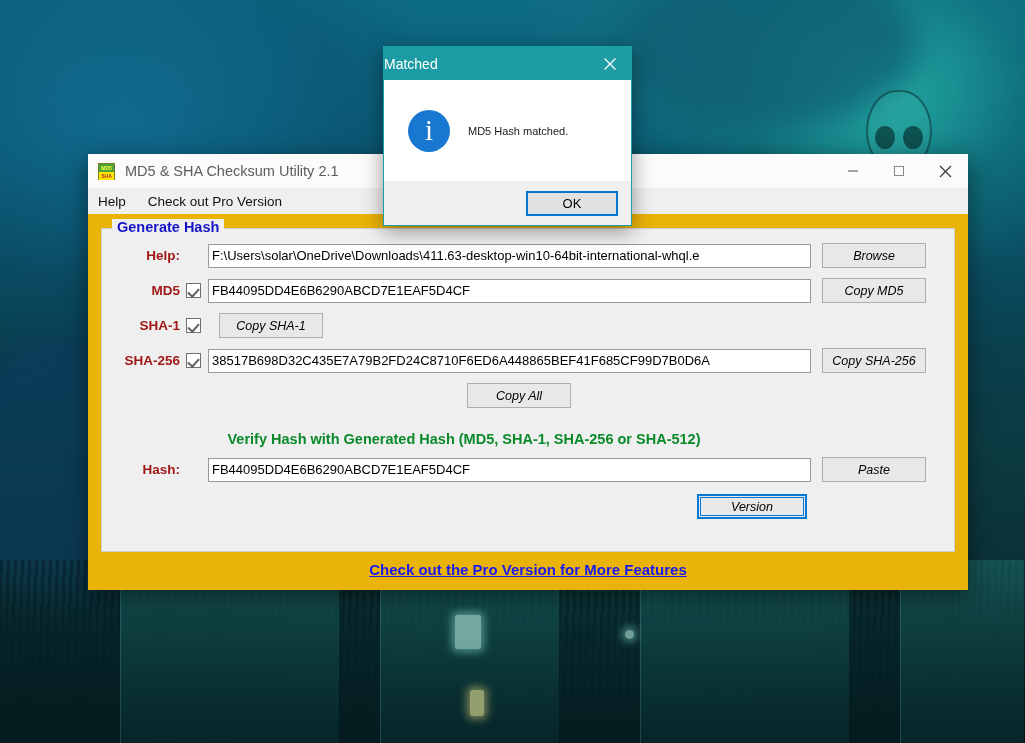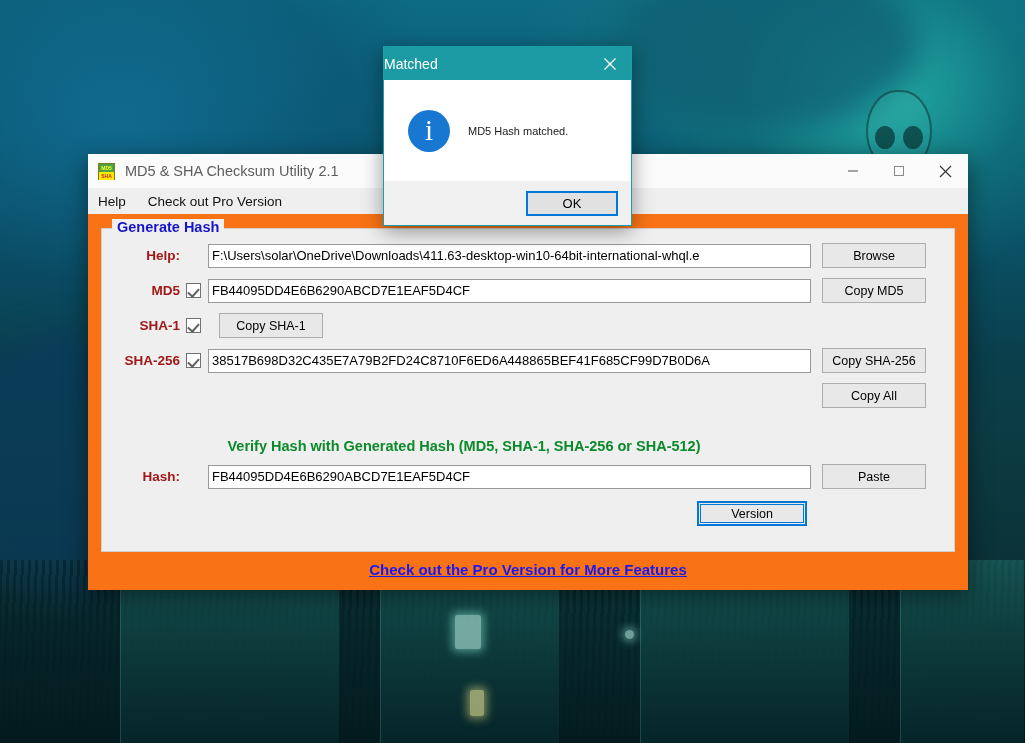--- a/index.html
+++ b/index.html
@@ -56,21 +56,21 @@
   .wp-skull::after  { right: 7px; }
   .wp-blob {
     position: absolute; border-radius: 50%;
     filter: blur(16px);
   }
 
   
   #app-window {
     position: absolute; left: 88px; top: 154px;
     width: 880px; height: 436px;
-    background: #f97316;
+    background: #eab308;
     box-shadow: 0 6px 22px rgba(0,0,0,.45);
   }
   #titlebar {
     height: 34px; background: #fbfbfb;
     display: flex; align-items: center;
     position: relative;
   }
   #app-icon {
     width: 17px; height: 17px; margin-left: 10px;
     display: flex; flex-direction: column;
@@ -148,28 +148,28 @@
     padding: 0 3px; line-height: 22px;
     white-space: nowrap; overflow: hidden;
     flex: 1 1 auto;
   }
   .btn {
     height: 25px; min-width: 104px;
     background: #e8e8e8; border: 1px solid #adadad;
     font-size: 12.5px; color: #000;
     font-family: "Liberation Sans", sans-serif;
     display: flex; align-items: center; justify-content: center;
-    margin-left: 11px; flex: 0 0 auto;
+    margin-left: 11px; flex: 0 0 auto; font-style: italic;
   }
   .btn.focused {
     border: 2px solid #0078d7;
     outline: 1px solid #0078d7; outline-offset: -4px;
   }
 
-  #copyall-row { display: flex; justify-content: flex-end; margin-bottom: 30px; }
+  #copyall-row { display: flex; justify-content: center; margin-bottom: 23px; }
   #copyall-row .btn { margin-left: 0; }
 
   #verify-title {
     text-align: center; color: #0a8a2a; font-weight: bold;
     font-size: 14.5px; margin: 8px 0 10px 0;
     padding-right: 110px;
   }
   #verify-btn-row { display: flex; justify-content: flex-end; padding-right: 119px; margin-top: 12px; }
   #verify-btn-row .btn { min-width: 110px; margin-left: 0; }
 

